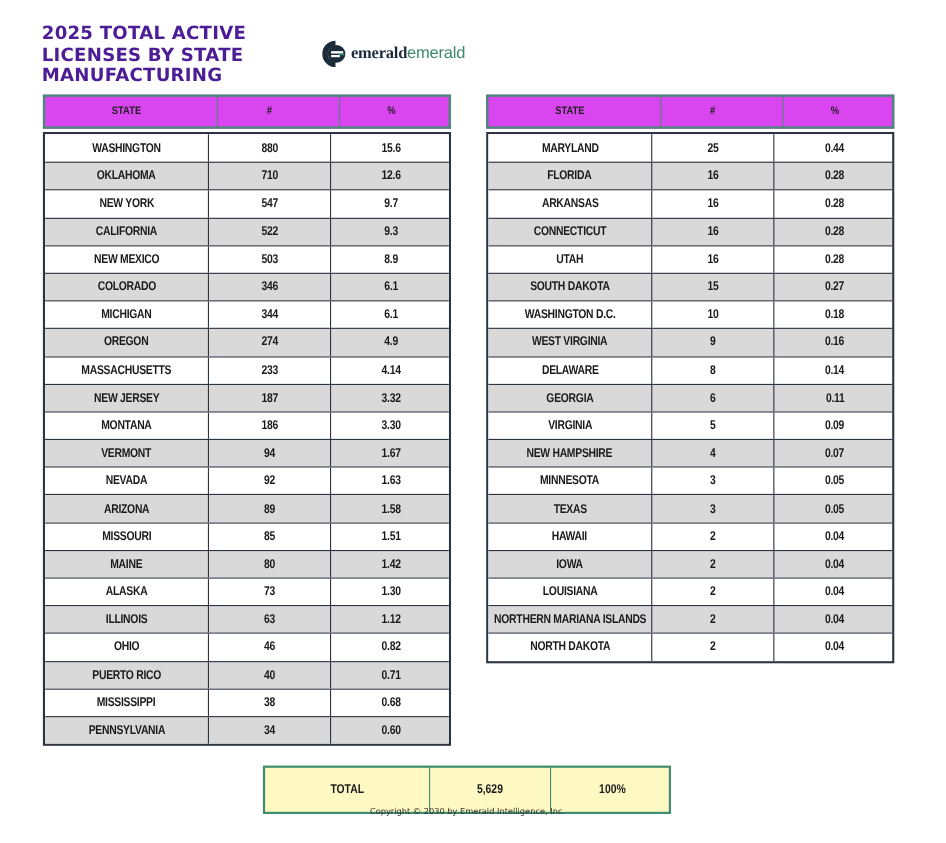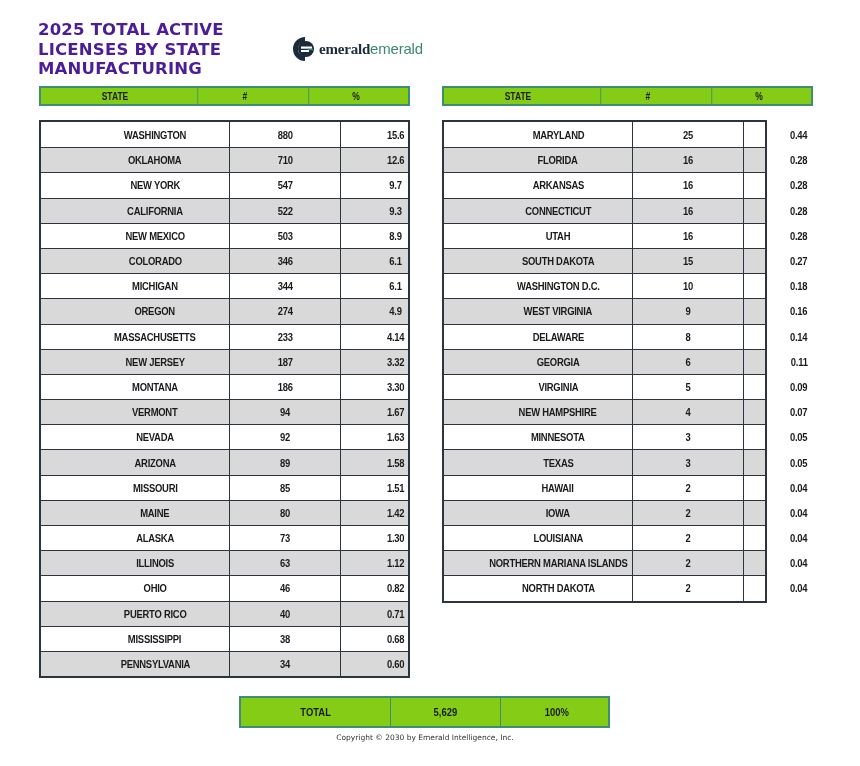--- a/index.html
+++ b/index.html
@@ -14,47 +14,47 @@
   }
   .title span { display: block; }
   .logo { position: absolute; left: 292px; top: 36px; display: flex; align-items: center; height: 26px; }
   .logo svg { display: block; }
   .logo-text { font-family: "Liberation Sans", sans-serif; font-size: 15px; margin-left: 3px; letter-spacing: -0.2px; }
   .logo-text .b { color: #1c2b3a; font-weight: bold; font-family: Liberation Serif, serif; }
   .logo-text .l { color: #3a8a6a; }
 
   .hdr {
     position: absolute; display: grid; grid-template-columns: 148px 111px 111px;
-    border: 2px solid #3f8d72; box-sizing: border-box; height: 20px; background: #84cc16;
+    border: 2px solid #3f8d72; box-sizing: border-box; height: 31px; background: #d946ef;
   }
   .hdr div {
     display: flex; align-items: center; justify-content: center;
     font-family: "Liberation Sans Narrow", "Liberation Sans", sans-serif; font-weight: bold;
     font-size: 10px; color: #1e1e1e; border-left: 1.5px solid #3f8d72;
     transform: scaleX(0.85);
   }
   .hdr div:first-child { border-left: none; }
 
   .tbl { position: absolute; border: 2px solid #2c3440; box-sizing: border-box; }
-  .row { display: grid; grid-template-columns: 148px 111px 111px; height: 25.2px; box-sizing: border-box; border-top: 1.5px solid #2c3440; padding-left: 40px; }
+  .row { display: grid; grid-template-columns: 148px 111px 111px; height: 25.2px; box-sizing: border-box; border-top: 1.5px solid #2c3440; }
   .row:first-child { border-top: none; }
   .row:nth-child(even) { background: #d9d9d9; }
   .row:nth-child(odd) { background: #ffffff; }
   .row div {
     display: flex; align-items: center; justify-content: center;
     font-weight: bold; font-size: 11.5px; color: #1a1a1a; border-left: 1.5px solid #2c3440;
     white-space: nowrap; letter-spacing: -0.3px;
   }
   .row div:first-child { border-left: none; }
   .row div span { display: inline-block; transform: scaleX(0.82); }
 
   .total {
-    position: absolute; left: 239px; top: 696px; width: 371px; height: 32px;
+    position: absolute; left: 239px; top: 696px; width: 371px; height: 44px;
     display: grid; grid-template-columns: 149px 110px 112px;
-    background: #84cc16; border: 2px solid #3f8d72; box-sizing: border-box;
+    background: #fef9c3; border: 2px solid #3f8d72; box-sizing: border-box;
   }
   .total div {
     display: flex; align-items: center; justify-content: center;
     font-weight: bold; font-size: 11.5px; color: #1a1a1a; border-left: 1.5px solid #3f8d72;
   }
   .total div:first-child { border-left: none; }
   .total div span { display: inline-block; transform: scaleX(0.82); }
 
   .copyright {
     position: absolute; left: 0; width: 850px; top: 733px; text-align: center;
@@ -331,21 +331,21 @@
       </div>
       <div>
         <span>34</span>
       </div>
       <div>
         <span>0.60</span>
       </div>
     </div>
   </div>
 
-<div class="tbl" id="right-table" style="left:442px; top:120px; width:325px;">
+<div class="tbl" id="right-table" style="left:442px; top:120px; width:371px;">
     <div class="row">
       <div>
         <span>MARYLAND</span>
       </div>
       <div>
         <span>25</span>
       </div>
       <div>
         <span>0.44</span>
       </div>

